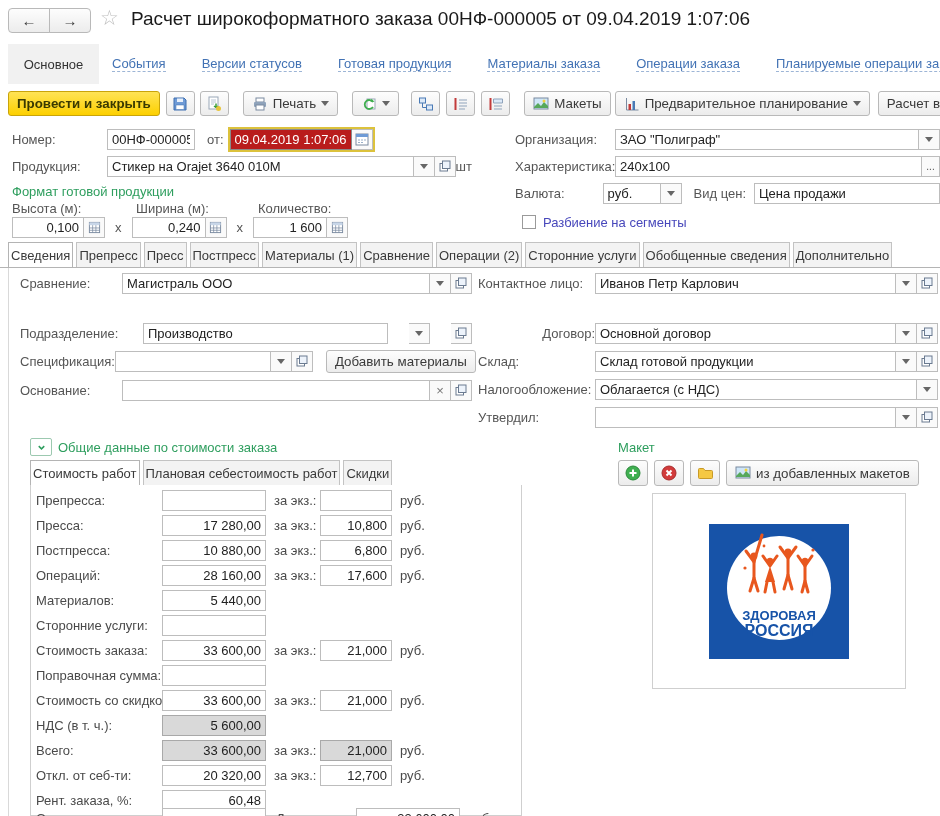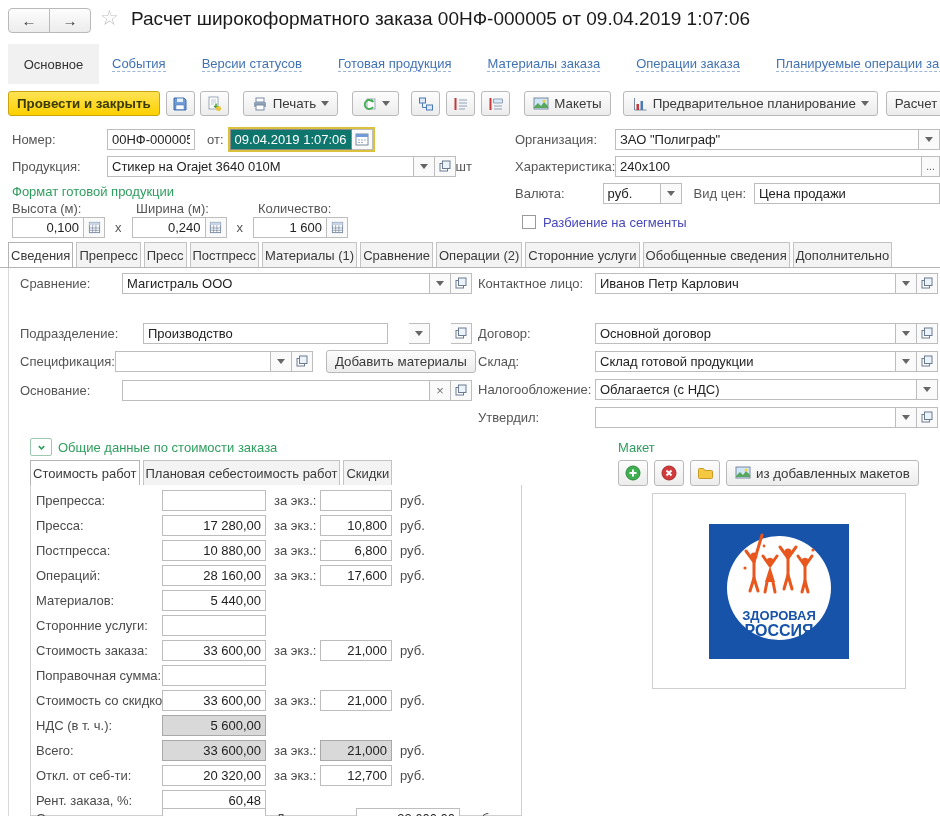--- a/index.html
+++ b/index.html
@@ -130,42 +130,42 @@
     <button class="btn" style="margin-left:14px;">
       <span>
           <svg viewBox="0 0 16 16" width="16" height="16">
             <rect x="1" y="2" width="14" height="11" fill="#cfe6f8" stroke="#7a8aa0"></rect>
             <path d="M1 11l4-4 3 3 3-4 4 4v2H1z" fill="#57a85c"></path>
             <circle cx="11" cy="5" r="1.5" fill="#f2d13c"></circle>
           </svg>
         </span>
       <span>Макеты</span>
     </button>
-    <button class="btn" style="margin-left:12px;">
+    <button class="btn" style="margin-left:4px;">
       <span>
           <svg viewBox="0 0 16 16" width="16" height="16">
             <path d="M2.5 2v12h12" stroke="#7a8aa0" fill="none"></path>
             <rect x="4.5" y="8" width="2.5" height="6" fill="#c23b3b"></rect>
             <rect x="8.5" y="5" width="2.5" height="9" fill="#4a7ab5"></rect>
           </svg>
         </span>
       <span>Предварительное планирование</span>
       <span class="caret"></span>
     </button>
     <button class="btn" style="margin-left:8px;">
         <span>Расчет всего заказа</span>
       </button>
   </div>
 
   <div class="row" style="left:12px;top:128px;width:460px;">
     <span class="lbl" style="width:95px;">Номер:</span>
     <input class="fld" style="width: 88px;" value="00НФ-000005">
     <span class="lbl" style="margin:0 6px 0 12px;">от:</span>
     <span style="display:flex;outline:2px solid #dcc23c;outline-offset:0;">
-      <input class="fld" style="width: 122px; background: #0f766e; color: rgb(255, 255, 255); border-color: rgb(138, 138, 138);" value="09.04.2019 1:07:06">
+      <input class="fld" style="width: 122px; background: #b91c1c; color: rgb(255, 255, 255); border-color: rgb(138, 138, 138);" value="09.04.2019 1:07:06">
       <span class="side">
           <svg viewBox="0 0 14 14" width="14" height="14">
             <rect x="1" y="2" width="12" height="11" fill="#fff" stroke="#7a8aa0"></rect>
             <rect x="1" y="2" width="12" height="3" fill="#6f9bd6"></rect>
             <path d="M3 8h2M6 8h2M9 8h2M3 10.5h2M6 10.5h2" stroke="#9ab0c8"></path>
           </svg>
         </span>
     </span>
   </div>
   <div class="row" style="left:515px;top:128px;width:425px;">
@@ -293,21 +293,21 @@
         <span class="caret"></span>
       </span>
     <span class="side">
         <svg viewBox="0 0 12 12" width="12" height="12">
           <rect x="1" y="3.5" width="7.5" height="7.5" fill="#fff" stroke="#6a7a90"></rect>
           <rect x="3.5" y="1" width="7.5" height="7.5" fill="#edf3fb" stroke="#6a7a90"></rect>
         </svg>
       </span>
   </div>
   <div class="row" style="left:478px;top:322px;width:460px;">
-    <span class="lbl" style="width:117px;">Договор:</span>
+    <span class="lbl" style="width:117px;text-align:right;">Договор:</span>
     <input class="fld" style="flex: 1 1 0%;" value="Основной договор">
     <span class="side">
         <span class="caret"></span>
       </span>
     <span class="side">
         <svg viewBox="0 0 12 12" width="12" height="12">
           <rect x="1" y="3.5" width="7.5" height="7.5" fill="#fff" stroke="#6a7a90"></rect>
           <rect x="3.5" y="1" width="7.5" height="7.5" fill="#edf3fb" stroke="#6a7a90"></rect>
         </svg>
       </span>

